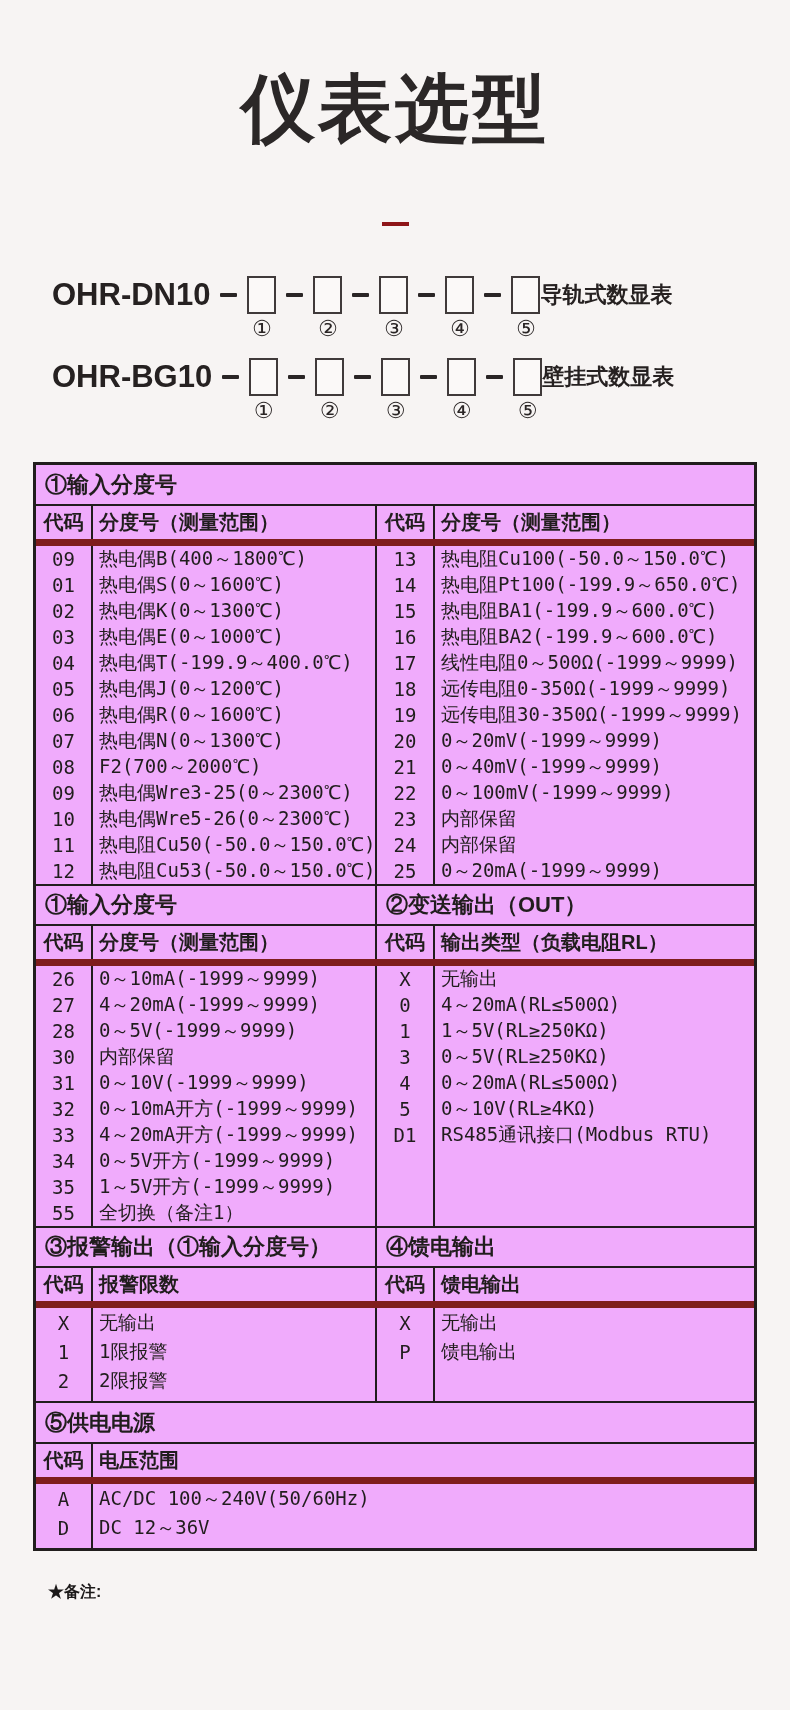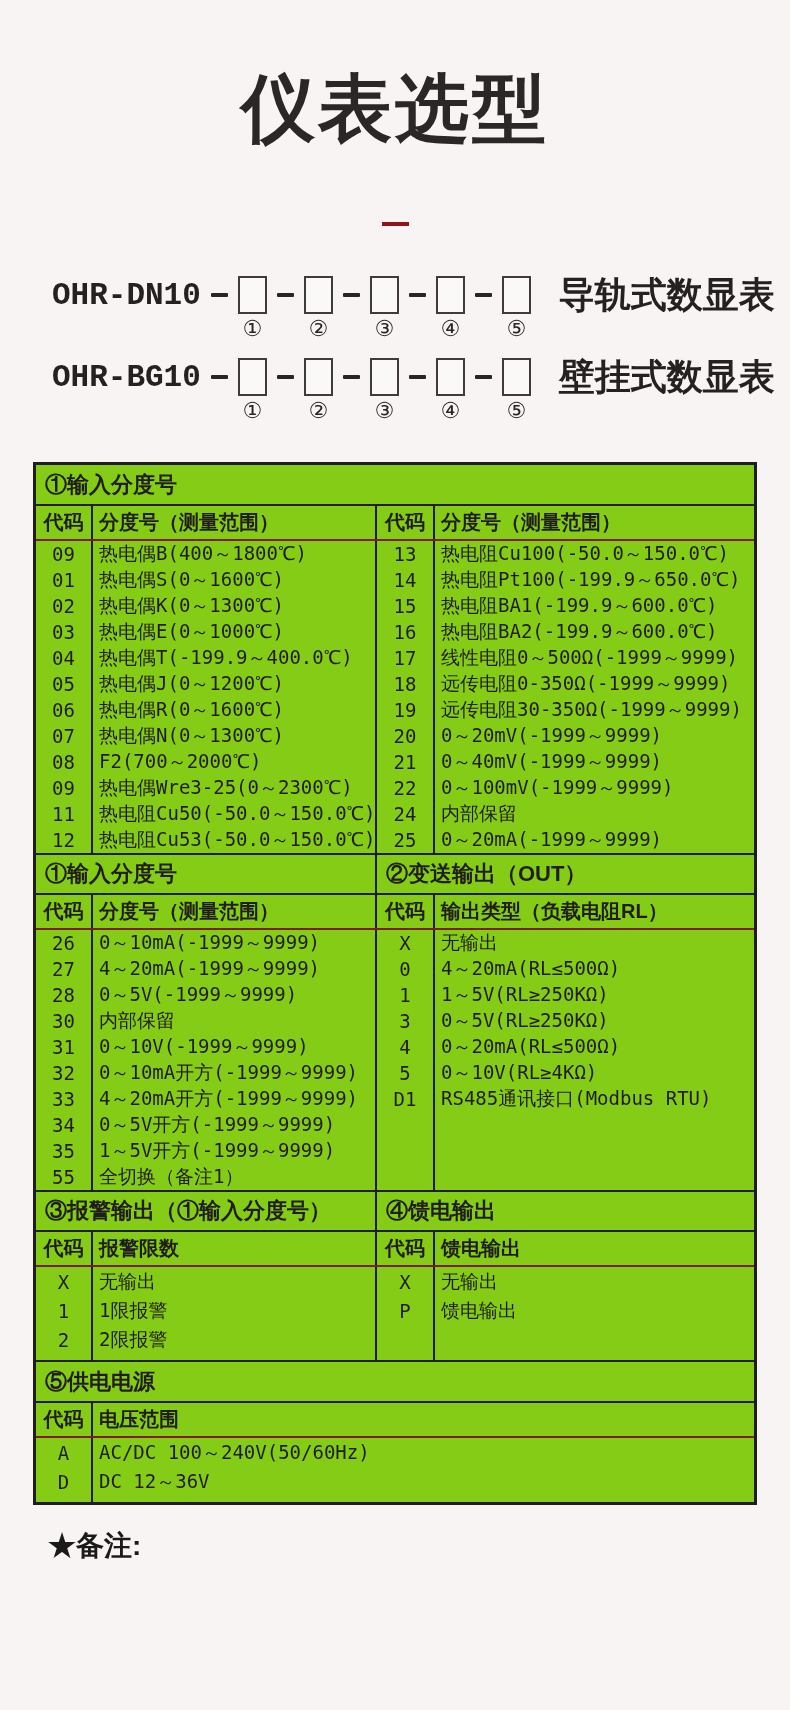--- a/index.html
+++ b/index.html
@@ -23,76 +23,76 @@
   .title-underline{
     width:27px;height:4px;
     background:#8e1518;
     margin:62px auto 0;
   }
   
   .models{margin:46px 0 0 52px;}
   .model-block{height:82px;}
   .model-line{display:flex;align-items:center;height:46px;}
   .model-code{
-    font-family:Liberation Mono, monospace;
+    font-family:Liberation Sans, sans-serif;
     font-size:31px;font-weight:bold;letter-spacing:0;
     color:#262121;
   }
   .slots{display:flex;align-items:center;}
   .slot{display:flex;align-items:center;}
   .dash{width:17px;height:4px;background:#2a2525;margin:0 10px;border-radius:1px;}
   .slot-col{position:relative;}
   .box{
     display:block;width:25px;height:34px;
     border:2px solid #403a3a;background:#fbf9f8;
   }
   .circ{
     position:absolute;top:40px;left:50%;transform:translateX(-50%);
     font-size:22px;color:#2a2525;
     font-family:"DejaVu Sans",sans-serif;white-space:nowrap;
   }
-  .model-label{font-size:36px;font-weight:bold;margin-left:28px;color:#262121;}
+  .model-label{font-size:22px;font-weight:bold;color:#262121;}
   
   .sheet{
     width:718px;margin:26px auto 13px;
     border:3px solid #211d1d;
-    background:#84cc16;
+    background:#f0abfc;
   }
   .sec-bar{
     font-size:22px;font-weight:bold;
     padding:5px 9px 4px;
     border-bottom:2px solid #211d1d;
   }
   .sec-bar.bt{border-top:2px solid #211d1d;}
   table{width:100%;border-collapse:collapse;table-layout:fixed;}
   table.bt{border-top:2px solid #211d1d;}
   th,td{padding:0 6px;white-space:nowrap;overflow:hidden;}
   tr.titlerow th{
     font-size:22px;font-weight:bold;text-align:left;
     height:38px;padding:0 9px;
     border-bottom:2px solid #211d1d;
   }
   tr.hdr th{
     font-size:20px;font-weight:bold;text-align:left;
     height:33px;
-    border-bottom:2px solid #7f1d1d;
+    border-bottom:7px solid #7f1d1d;
   }
   tr.hdr th.code{text-align:center;padding:0 2px;}
   td{
     font-family:"DejaVu Sans Mono","Liberation Mono",monospace;
     font-size:19px;height:23px;
   }
   table.roomy td{height:26px;}
   table.wide td{height:29px;}
   td.code{text-align:center;border-right:2px solid #211d1d;padding:0 2px;}
   .half{border-left:2px solid #211d1d;}
   th.code{border-right:2px solid #211d1d;}
   tbody.padb tr:last-child td{padding-bottom:6px;}
   
-  .notes{margin:26px 0 4px 48px;font-size:28px;color:#1c1919;}
+  .notes{margin:26px 0 4px 48px;font-size:16px;color:#1c1919;}
   .notes p{margin:0;line-height:30px;font-weight:bold;}
   .notes p.item{font-weight:600;}
 </style>
 </head>
 <body>
 
 <h1 class="page-title">仪表选型</h1>
 <div class="title-underline"></div>
 
 <div class="models">
@@ -263,20 +263,26 @@
         <td class="code half">21</td>
         <td>0～40mV(-1999～9999)</td>
       </tr>
         <tr>
         <td class="code">09</td>
         <td>热电偶Wre3-25(0～2300℃)</td>
         <td class="code half">22</td>
         <td>0～100mV(-1999～9999)</td>
       </tr>
         <tr>
+        <td class="code">10</td>
+        <td>热电偶Wre5-26(0～2300℃)</td>
+        <td class="code half">23</td>
+        <td>内部保留</td>
+      </tr>
+        <tr>
         <td class="code">11</td>
         <td>热电阻Cu50(-50.0～150.0℃)</td>
         <td class="code half">24</td>
         <td>内部保留</td>
       </tr>
         <tr>
         <td class="code">12</td>
         <td>热电阻Cu53(-50.0～150.0℃)</td>
         <td class="code half">25</td>
         <td>0～20mA(-1999～9999)</td>

